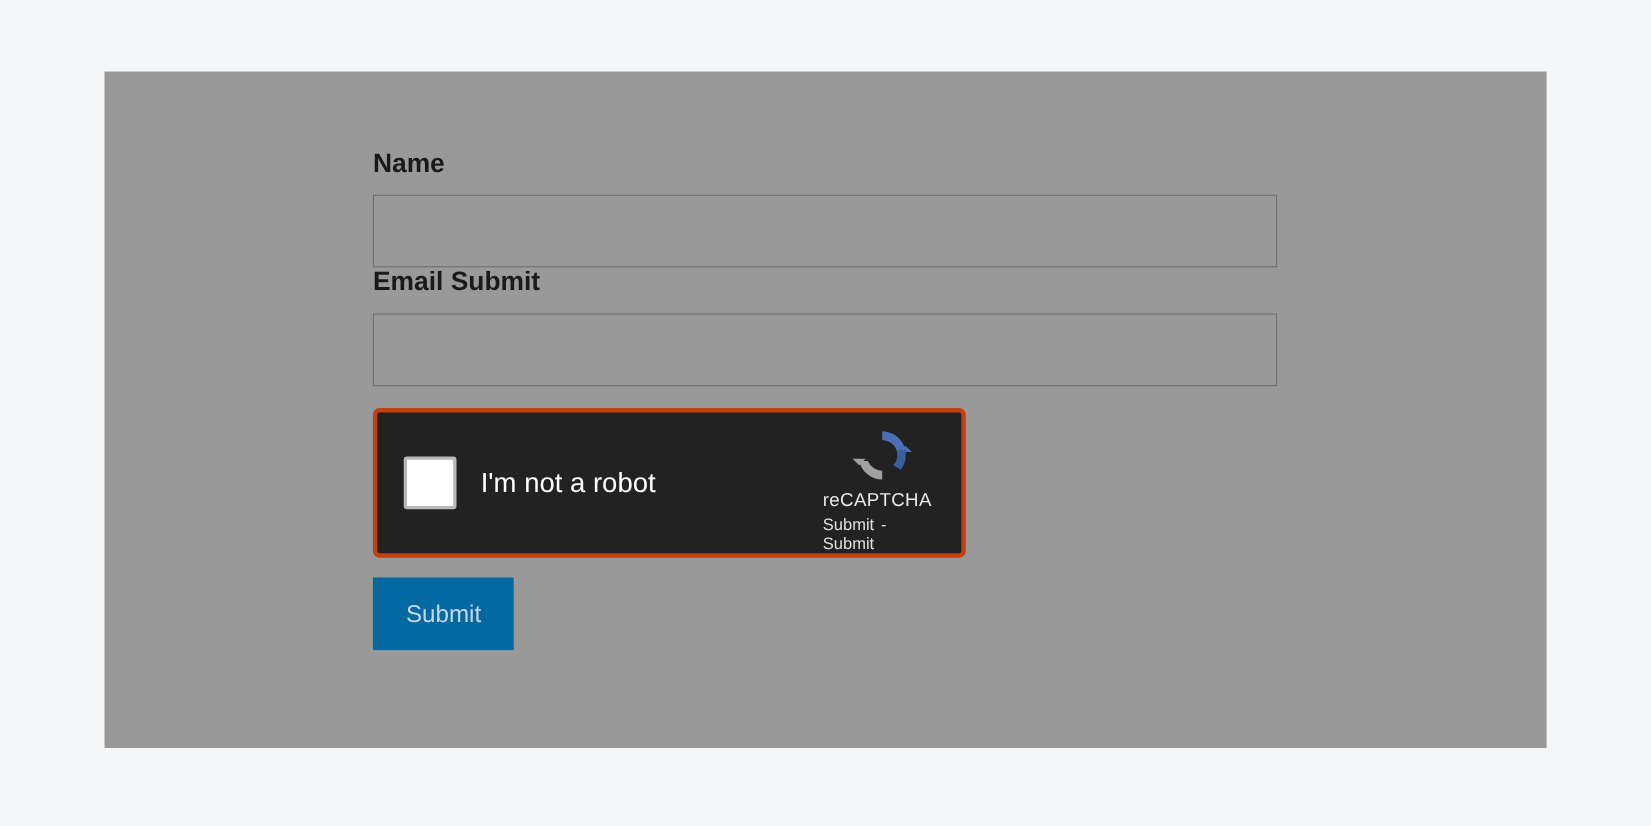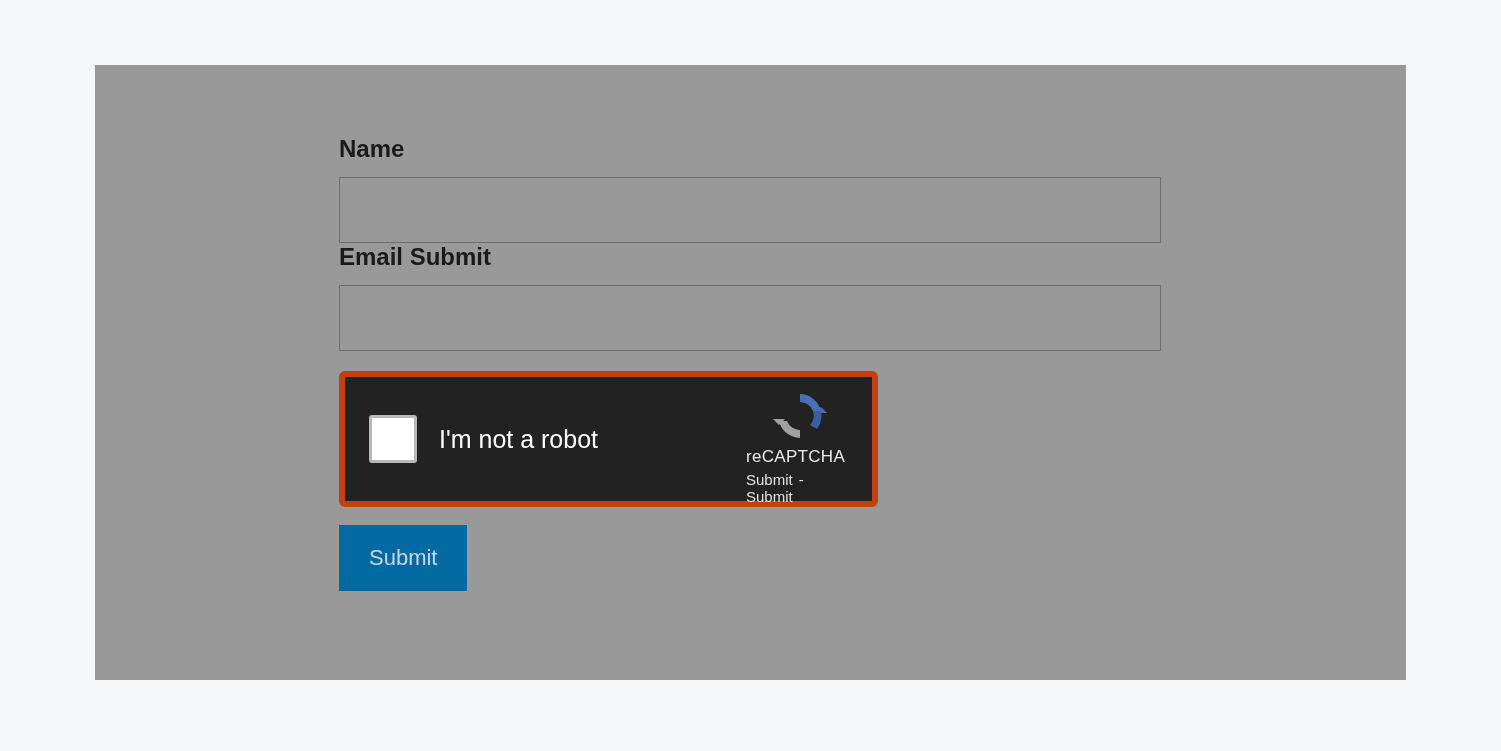--- a/index.html
+++ b/index.html
@@ -35,21 +35,21 @@
       background: transparent;
       border: 1px solid #6f6f6f;
       font-size: 18px;
       padding: 0 12px;
       outline: none;
     }
     .recaptcha-box {
       width: 539px;
       height: 136px;
       background: #222222;
-      border: 6px solid #c2410c;
+      border: 4px solid #c2410c;
       border-radius: 6px;
       display: flex;
       align-items: center;
       position: relative;
       padding-left: 24px;
       margin-top: 20px;
       margin-bottom: 18px;
     }
     .recaptcha-checkbox {
       width: 48px;

